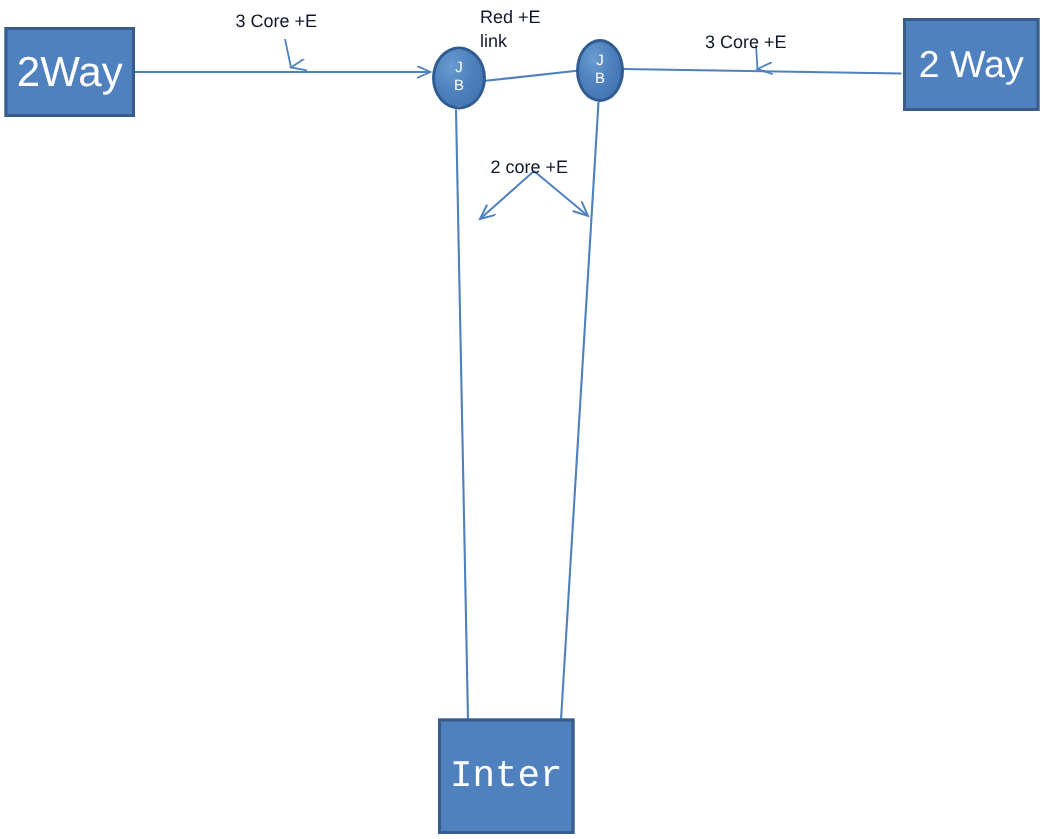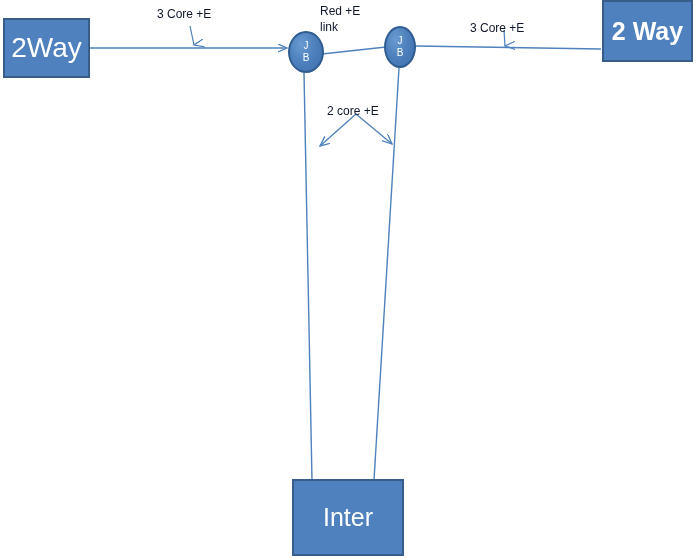--- a/index.html
+++ b/index.html
@@ -45,31 +45,31 @@
   }
   #box-left {
     left: 3px;
     top: 18px;
     width: 87px;
     height: 60px;
   }
   #box-left .box-label { font-size: 28px; }
   #box-right {
     left: 602px;
-    top: 0;
+    top: 12px;
     width: 91px;
     height: 62px;
-    font-weight: bold;
   }
   #box-right .box-label { font-size: 25px; }
   #box-inter {
     left: 292px;
     top: 479px;
-    width: 112px;
+    width: 91px;
     height: 77px;
+    font-family: Liberation Mono, monospace;
   }
   #box-inter .box-label { font-size: 25px; }
 
   .node-circle {
     position: absolute;
     box-sizing: border-box;
     border: 2px solid #2F5C91;
     border-radius: 50%;
     background: radial-gradient(ellipse at 35% 30%, #6A9BD1 0%, #4E81BD 45%, #3D6FAF 100%);
     display: flex;

